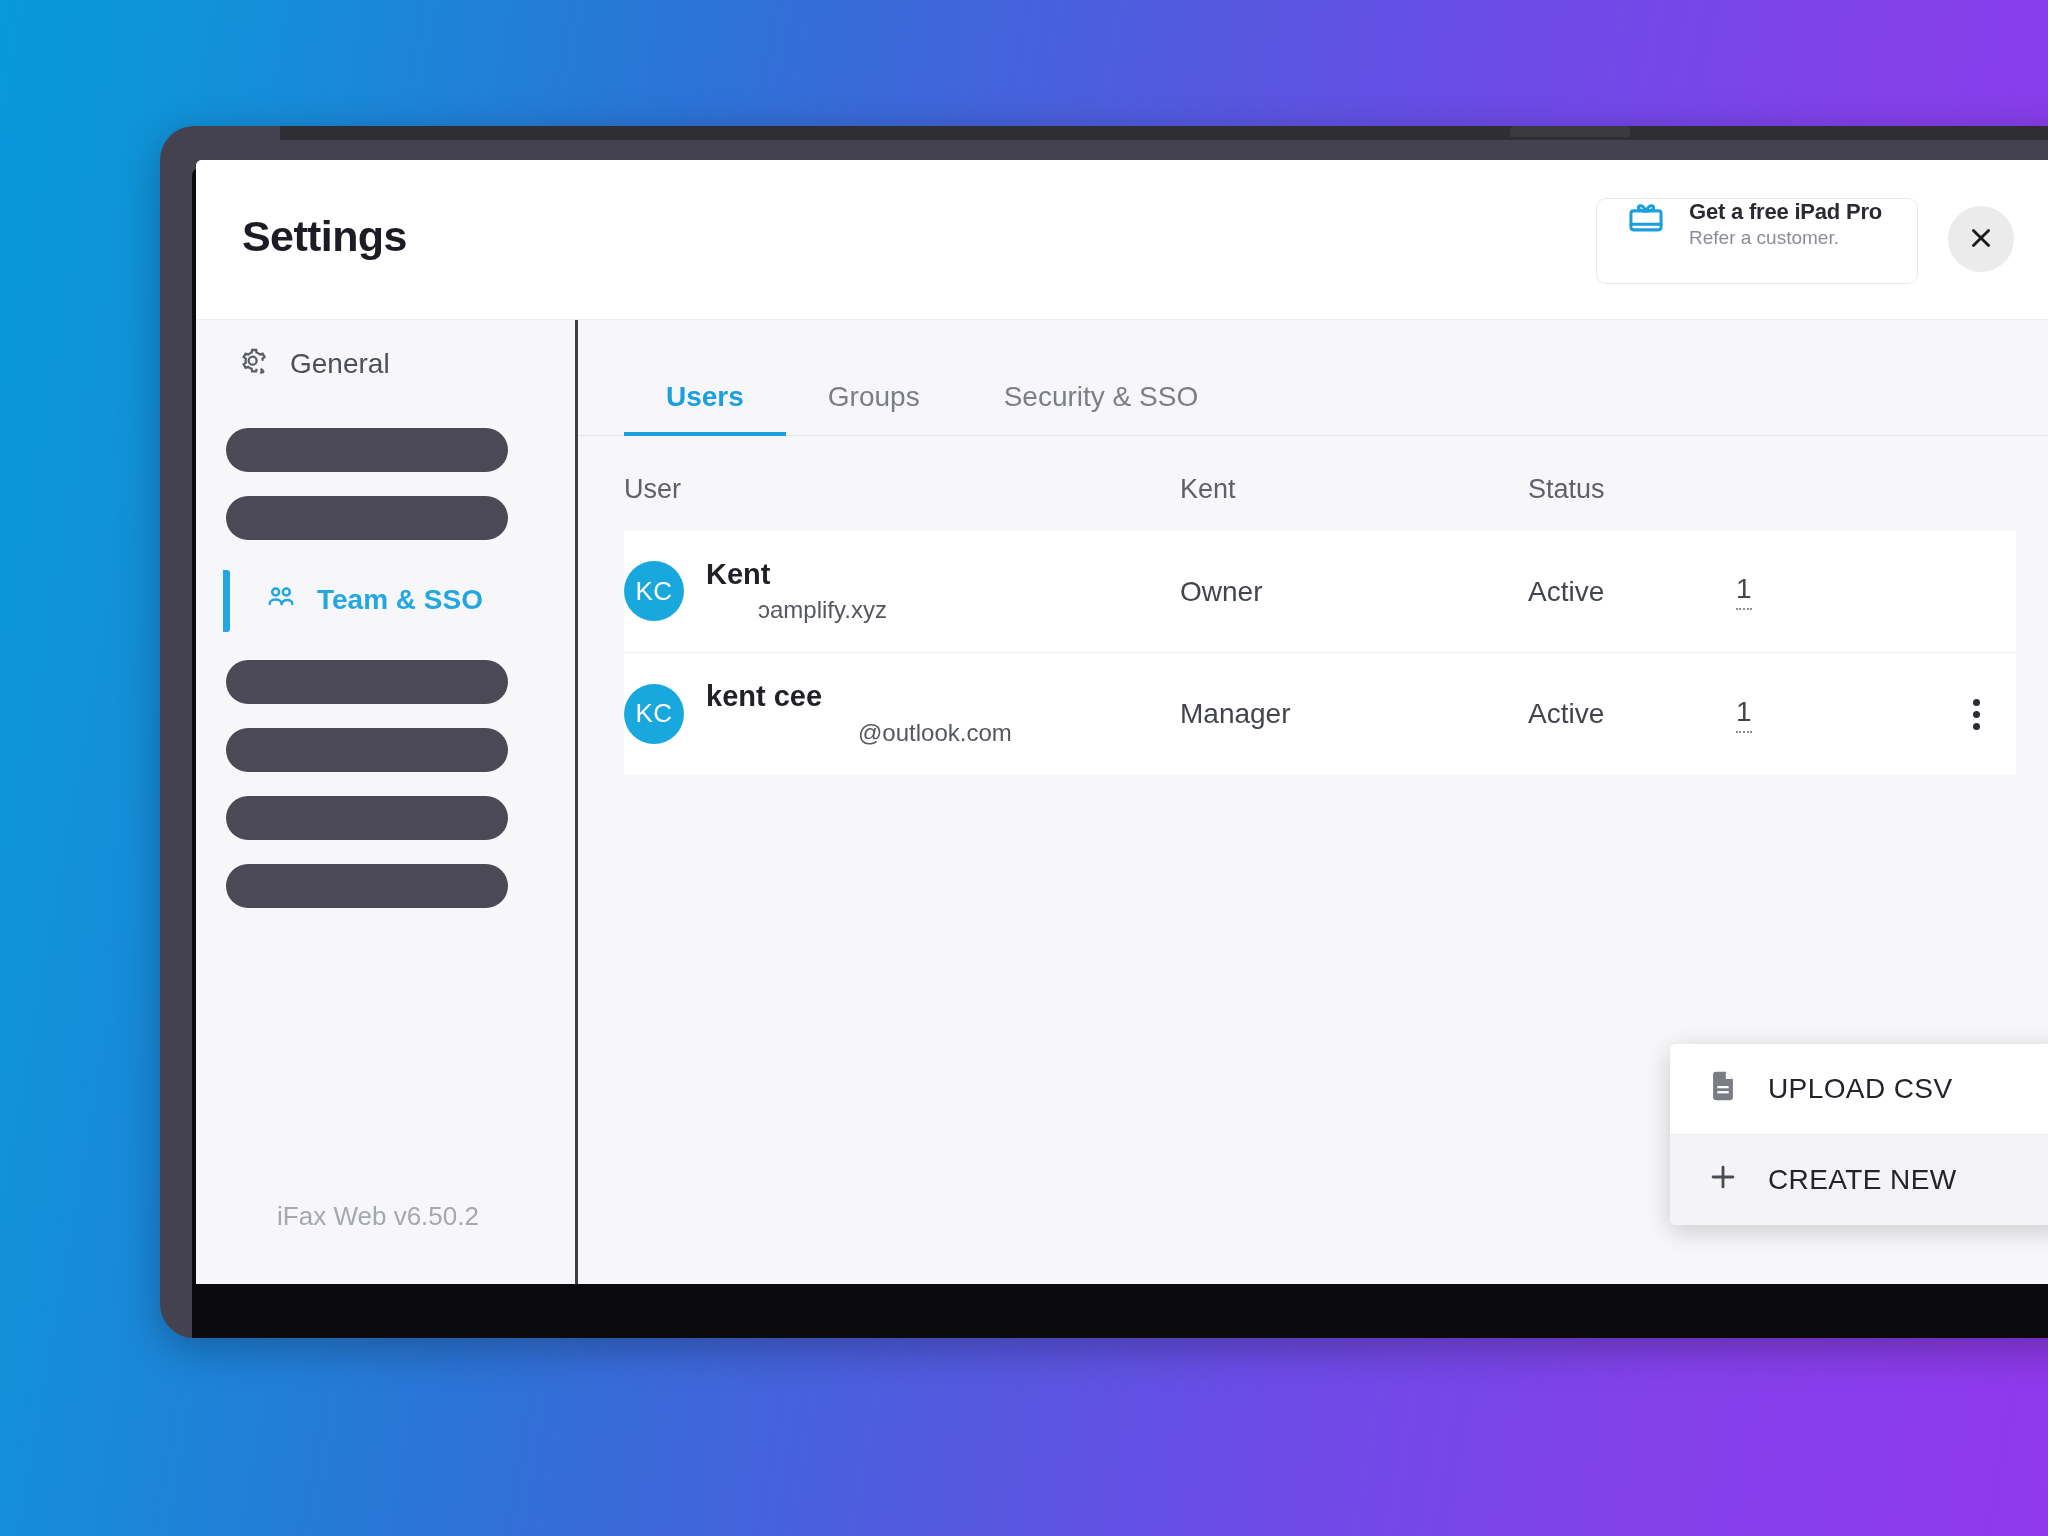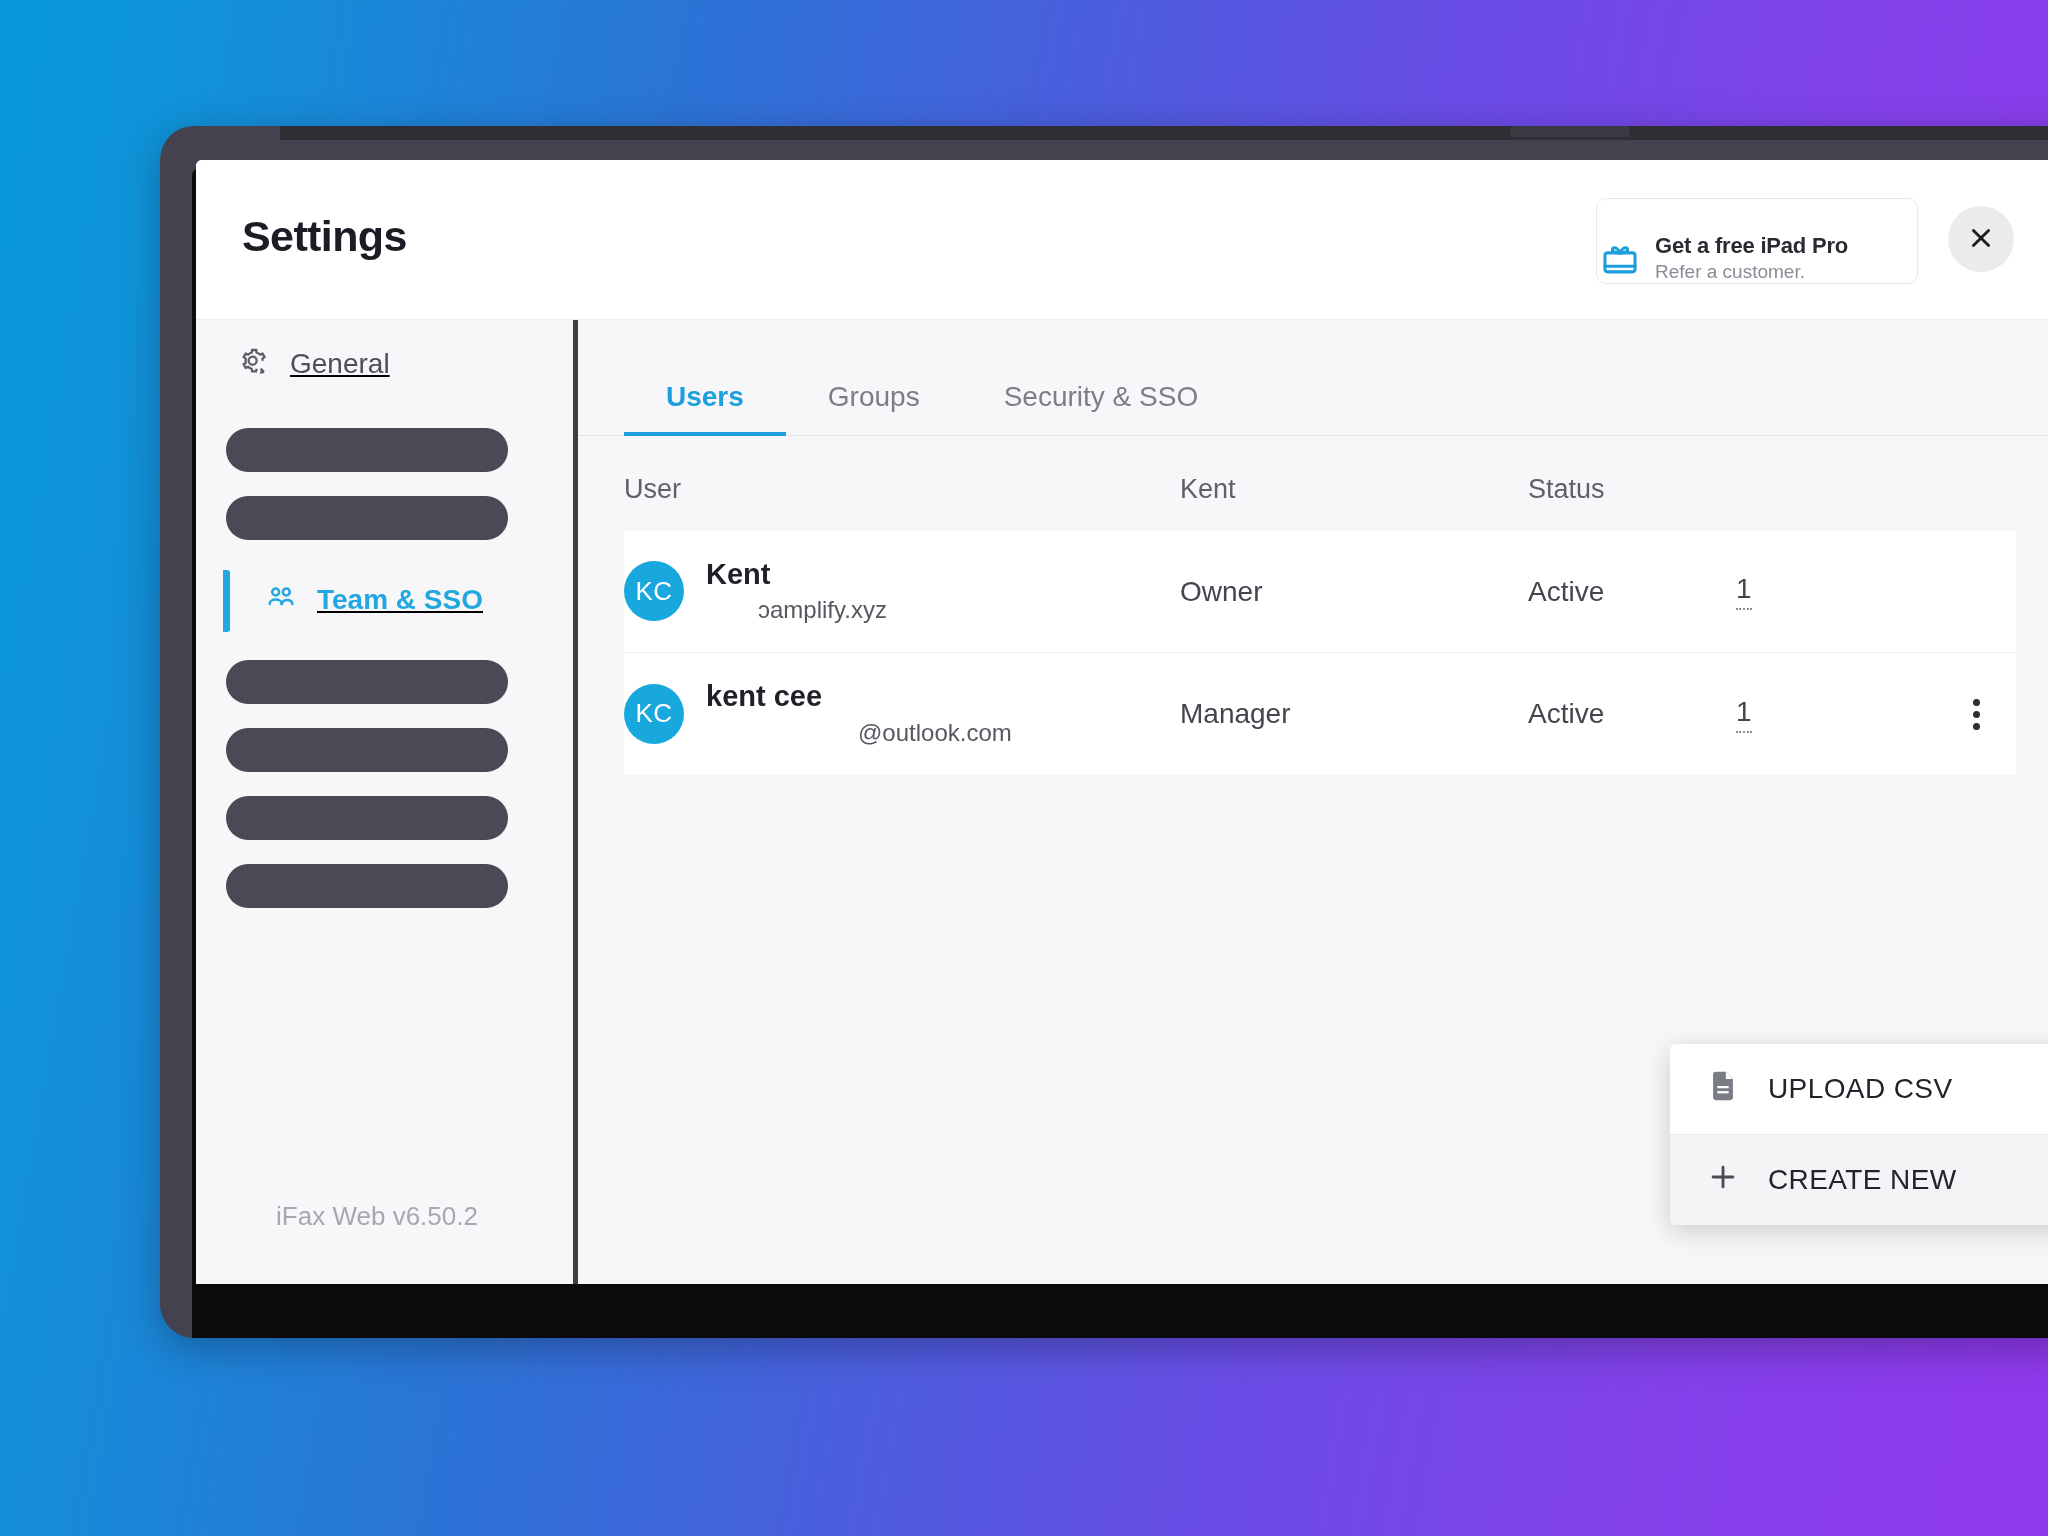--- a/index.html
+++ b/index.html
@@ -86,23 +86,23 @@
   }
   .promo {
     position: absolute;
     right: 138px;
     top: 38px;
     width: 322px;
     height: 86px;
     border: 1px solid #e7e9ec;
     border-radius: 10px;
     display: flex;
-    align-items: flex-end;
-    padding: 0 4px;
-    gap: 16px;
+    align-items: flex-start;
+    padding: 0 30px;
+    gap: 24px;
     background: #fff;
   }
   .promo-text-wrap { display: flex; flex-direction: column; gap: 2px; }
   .promo-title { font-size: 22px; font-weight: bold; color: #2a2a33; letter-spacing: -0.2px; }
   .promo-sub { font-size: 19px; color: #8a8d96; }
   .close-btn {
     position: absolute;
     right: 42px;
     top: 46px;
     width: 66px;
@@ -119,24 +119,23 @@
   
   .modal-body {
     display: flex;
     height: 964px;
   }
 
   
   .sidebar {
     width: 382px;
     background: #f7f7f9;
-    border-right: 5px solid #404040;
+    border-right: 3px solid #404040;
     position: relative;
     flex: 0 0 382px;
-    text-decoration: underline;
   }
   .nav-item {
     display: flex;
     align-items: center;
     gap: 20px;
     height: 64px;
     padding-left: 42px;
     position: relative;
     cursor: pointer;
     margin-top: 12px;

